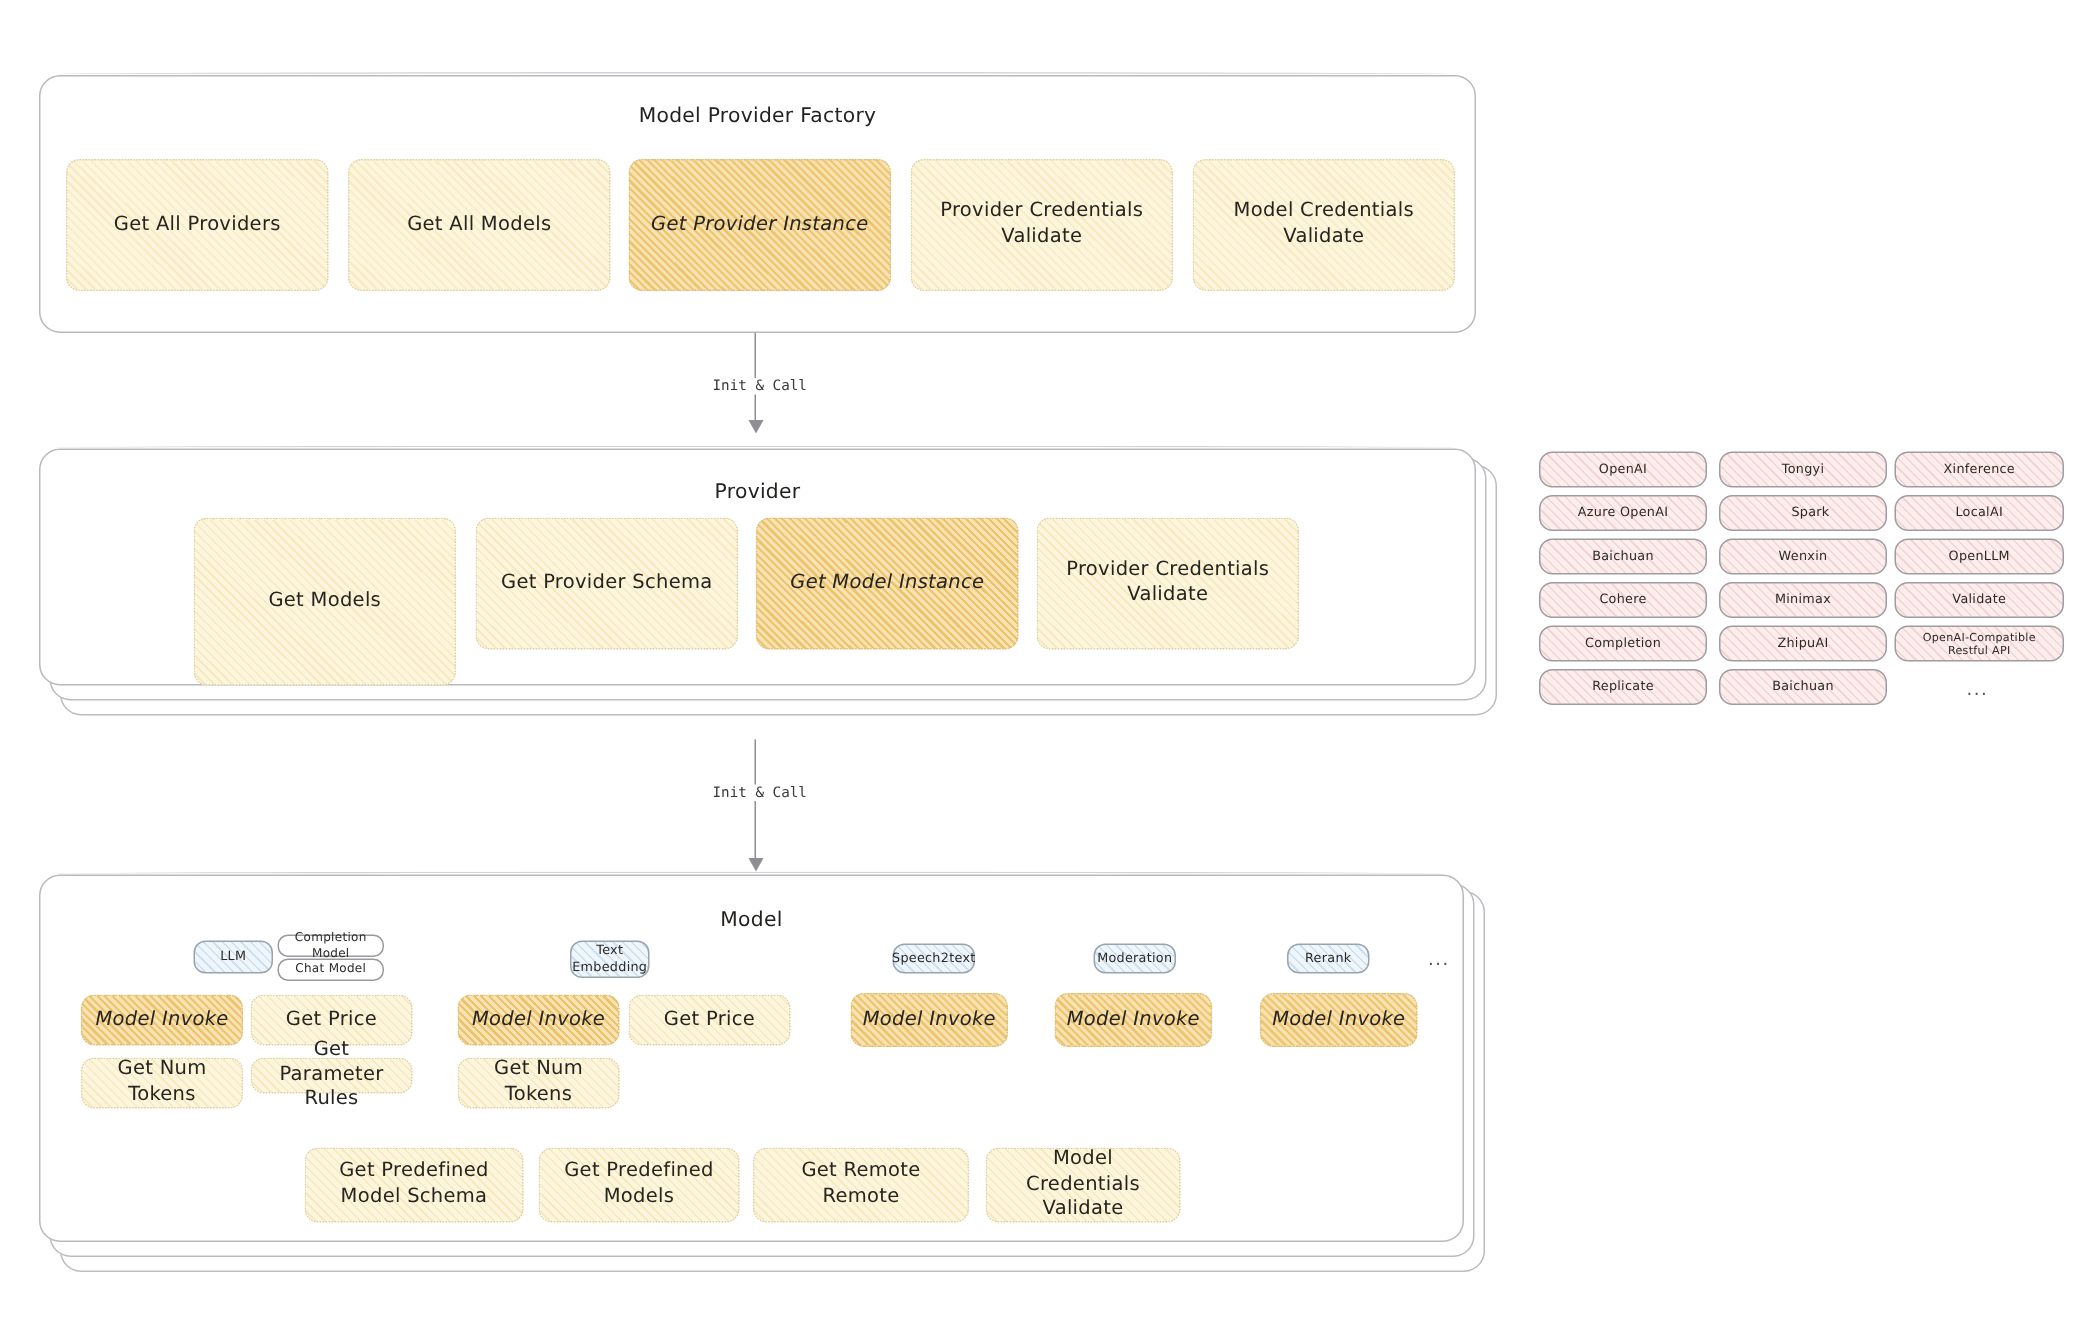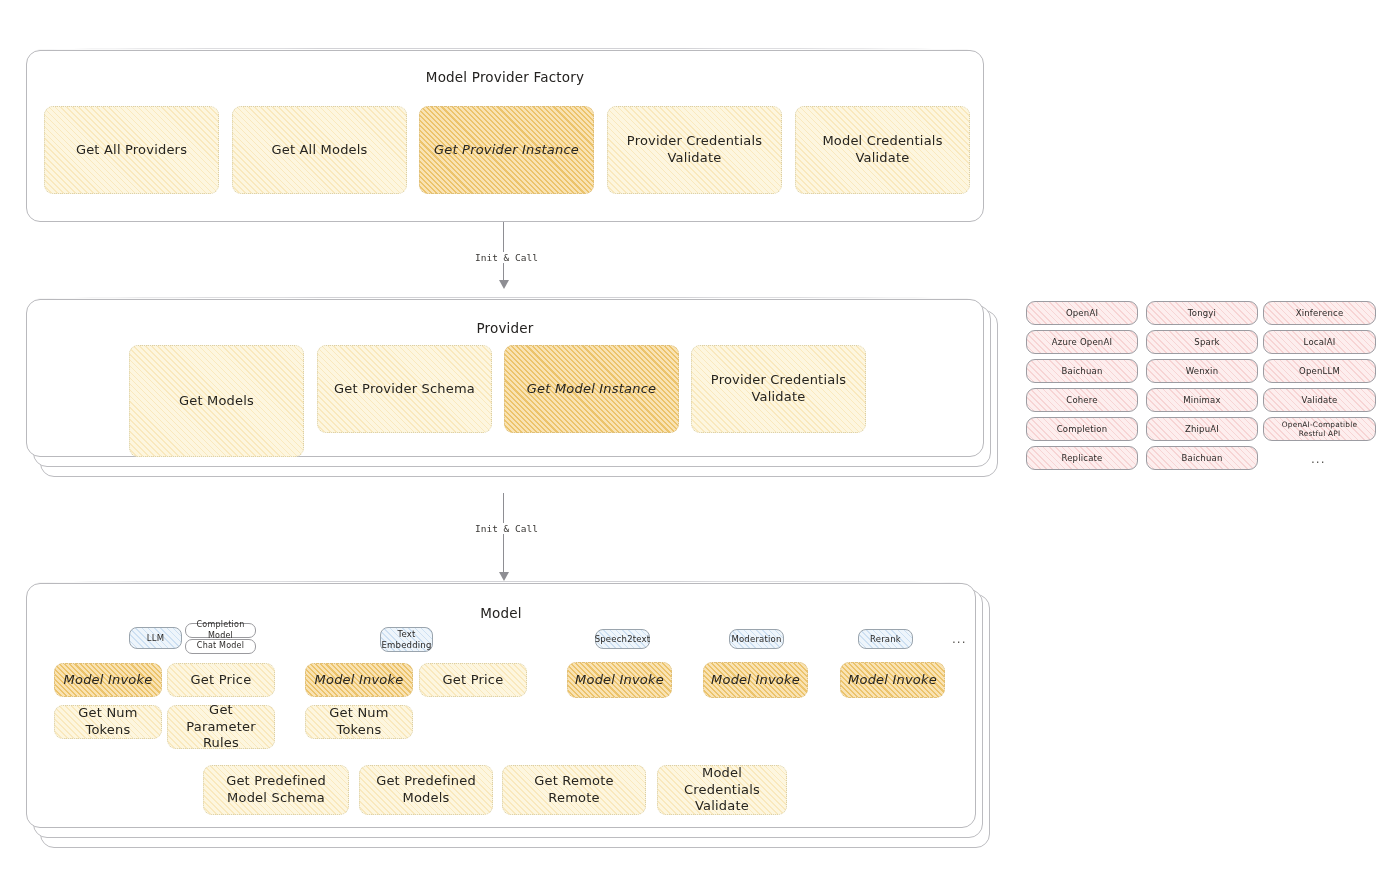--- a/index.html
+++ b/index.html
@@ -218,21 +218,21 @@
 
 <div class="node amber-hi hand" style="left:54px;top:663px;width:108px;height:34px;">
   <span>Model Invoke</span>
   </div>
 <div class="node amber hand" style="left:167px;top:663px;width:108px;height:34px;">
   <span>Get Price</span>
   </div>
 <div class="node amber hand" style="left:54px;top:705px;width:108px;height:34px;">
   <span>Get Num Tokens</span>
   </div>
-<div class="node amber hand" style="left:167px;top:705px;width:108px;height:44px;">
+<div class="node amber hand" style="left:167px;top:705px;width:108px;height:24px;">
   <span>Get Parameter Rules</span>
   </div>
 
 <div class="node blue hand" style="left:380px;top:627px;width:53px;height:25px;">
   <span>Text Embedding</span>
   </div>
 
 <div class="node amber-hi hand" style="left:305px;top:663px;width:108px;height:34px;">
   <span>Model Invoke</span>
   </div>

